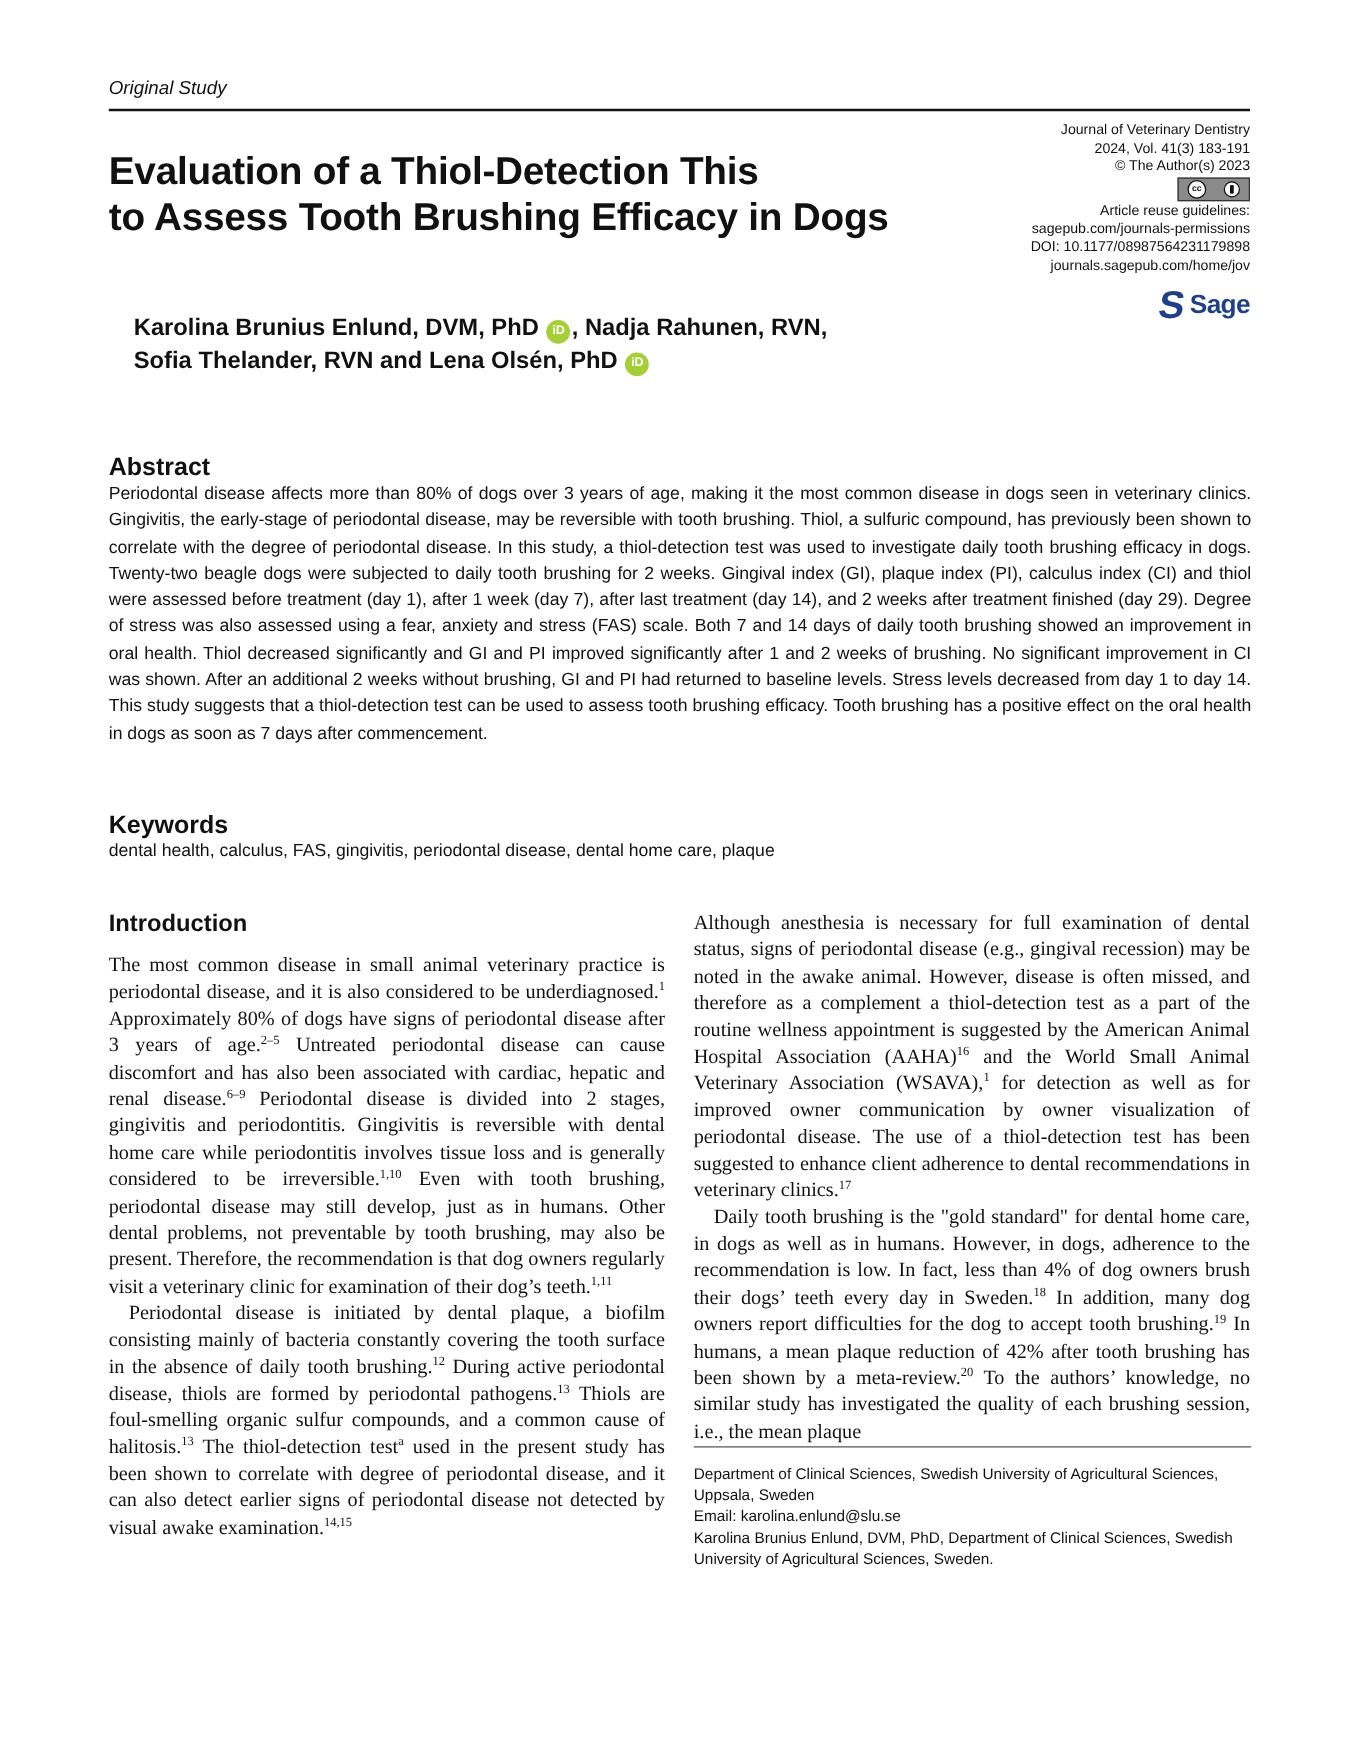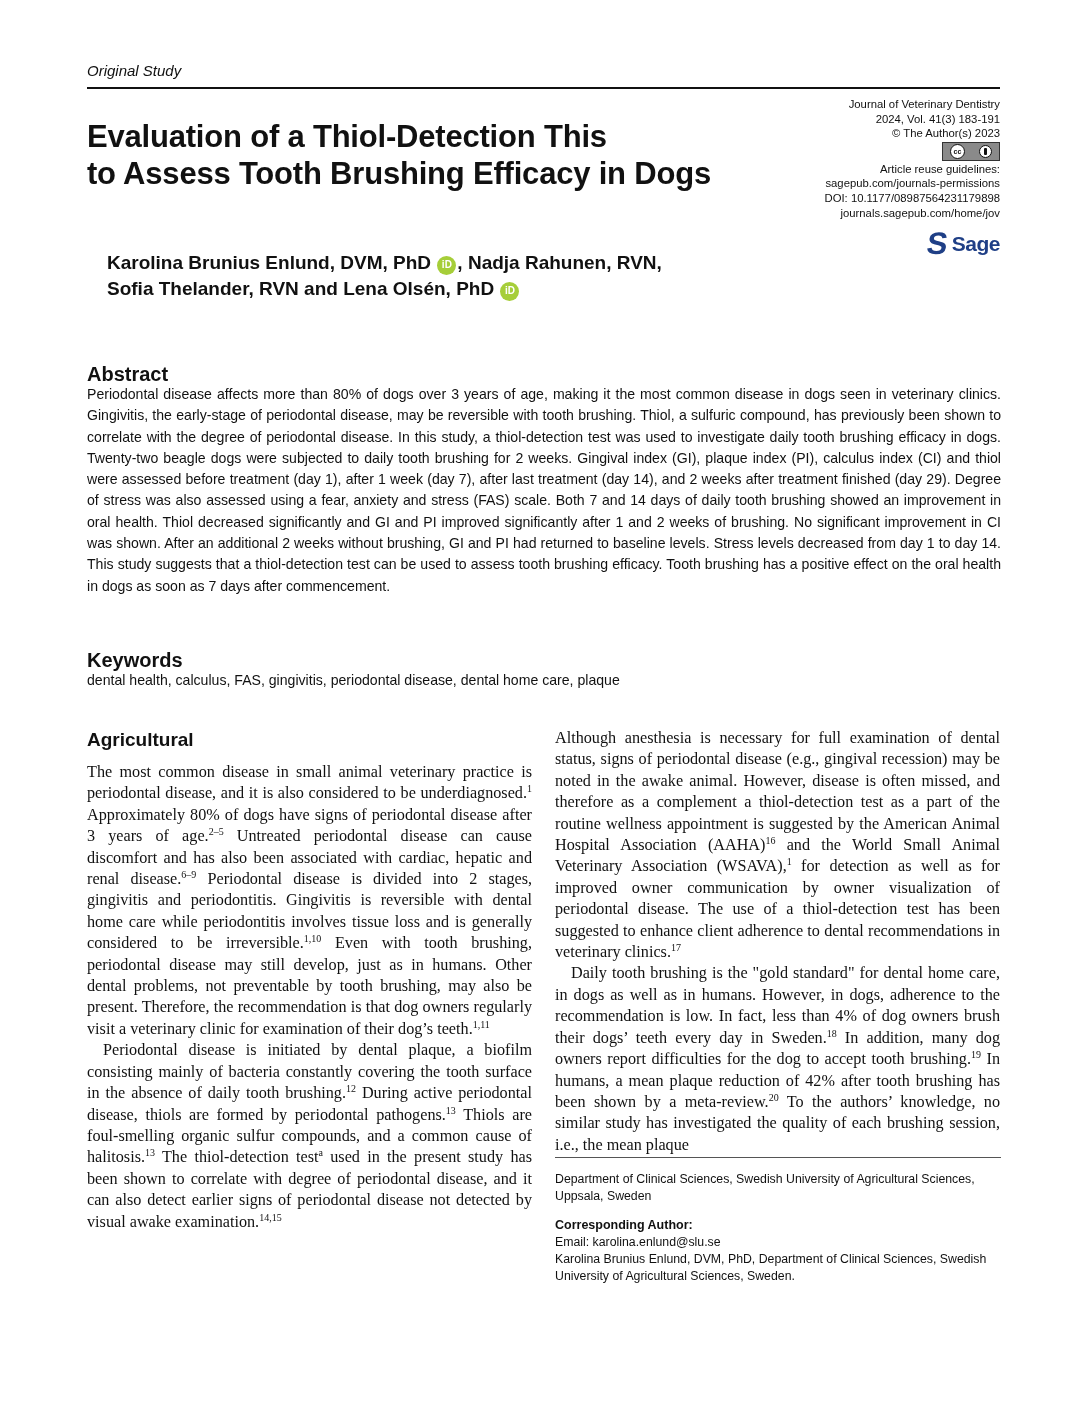--- a/index.html
+++ b/index.html
@@ -91,33 +91,32 @@
   <div class="section-label">Abstract</div>
   <p class="abstract-text">Periodontal disease affects more than 80% of dogs over 3 years of age, making it the most common disease in dogs seen in veterinary clinics. Gingivitis, the early-stage of periodontal disease, may be reversible with tooth brushing. Thiol, a sulfuric compound, has previously been shown to correlate with the degree of periodontal disease. In this study, a thiol-detection test was used to investigate daily tooth brushing efficacy in dogs. Twenty-two beagle dogs were subjected to daily tooth brushing for 2 weeks. Gingival index (GI), plaque index (PI), calculus index (CI) and thiol were assessed before treatment (day 1), after 1 week (day 7), after last treatment (day 14), and 2 weeks after treatment finished (day 29). Degree of stress was also assessed using a fear, anxiety and stress (FAS) scale. Both 7 and 14 days of daily tooth brushing showed an improvement in oral health. Thiol decreased significantly and GI and PI improved significantly after 1 and 2 weeks of brushing. No significant improvement in CI was shown. After an additional 2 weeks without brushing, GI and PI had returned to baseline levels. Stress levels decreased from day 1 to day 14. This study suggests that a thiol-detection test can be used to assess tooth brushing efficacy. Tooth brushing has a positive effect on the oral health in dogs as soon as 7 days after commencement.</p>
 </section>
 
 <section class="keywords sans">
   <div class="section-label">Keywords</div>
   <p class="keywords-text">dental health, calculus, FAS, gingivitis, periodontal disease, dental home care, plaque</p>
 </section>
 
 <div class="col col-left">
-  <h2 class="intro-heading sans">Agricultural</h2>
+  <h2 class="intro-heading sans">Introduction</h2>
   <p class="body-p serif">
     <span>The most common disease in small animal veterinary practice is periodontal disease, and it is also considered to be underdiagnosed.</span><sup>1</sup><span> Approximately 80% of dogs have signs of periodontal disease after 3 years of age.</span><sup>2–5</sup><span> Untreated periodontal disease can cause discomfort and has also been associated with cardiac, hepatic and renal disease.</span><sup>6–9</sup><span> Periodontal disease is divided into 2 stages, gingivitis and periodontitis. Gingivitis is reversible with dental home care while periodontitis involves tissue loss and is generally considered to be irreversible.</span><sup>1,10</sup><span> Even with tooth brushing, periodontal disease may still develop, just as in humans. Other dental problems, not preventable by tooth brushing, may also be present. Therefore, the recommendation is that dog owners regularly visit a veterinary clinic for examination of their dog’s teeth.</span><sup>1,11</sup>
   </p>
   <p class="body-p serif indent">
     <span>Periodontal disease is initiated by dental plaque, a biofilm consisting mainly of bacteria constantly covering the tooth surface in the absence of daily tooth brushing.</span><sup>12</sup><span> During active periodontal disease, thiols are formed by periodontal pathogens.</span><sup>13</sup><span> Thiols are foul-smelling organic sulfur compounds, and a common cause of halitosis.</span><sup>13</sup><span> The thiol-detection test</span><sup>a</sup><span> used in the present study has been shown to correlate with degree of periodontal disease, and it can also detect earlier signs of periodontal disease not detected by visual awake examination.</span><sup>14,15</sup></p>
 
 </div>
 
 <div class="affil-block sans">
   <div class="affil-rule"></div>
   <p class="affil-text">Department of Clinical Sciences, Swedish University of Agricultural Sciences, Uppsala, Sweden</p>
-  <p class="corr-label">Corresponding Author:</p>
   <p class="affil-text">Email: karolina.enlund@slu.se</p>
   <p class="affil-text">Karolina Brunius Enlund, DVM, PhD, Department of Clinical Sciences, Swedish University of Agricultural Sciences, Sweden.</p>
 </div>
 
 <div class="col col-right">
     <p class="body-p serif"><span> Although anesthesia is necessary for full examination of dental status, signs of periodontal disease (e.g., gingival recession) may be noted in the awake animal. However, disease is often missed, and therefore as a complement a thiol-detection test as a part of the routine wellness appointment is suggested by the American Animal Hospital Association (AAHA)</span><sup>16</sup><span> and the World Small Animal Veterinary Association (WSAVA),</span><sup>1</sup><span> for detection as well as for improved owner communication by owner visualization of periodontal disease. The use of a thiol-detection test has been suggested to enhance client adherence to dental recommendations in veterinary clinics.</span><sup>17</sup>
   </p>
     <p class="body-p serif indent">
     <span>Daily tooth brushing is the "gold standard" for dental home care, in dogs as well as in humans. However, in dogs, adherence to the recommendation is low. In fact, less than 4% of dog owners brush their dogs’ teeth every day in Sweden.</span><sup>18</sup><span> In addition, many dog owners report difficulties for the dog to accept tooth brushing.</span><sup>19</sup><span> In humans, a mean plaque reduction of 42% after tooth brushing has been shown by a meta-review.</span><sup>20</sup><span> To the authors’ knowledge, no similar study has investigated the quality of each brushing session, i.e., the mean plaque</span>
   </p>

